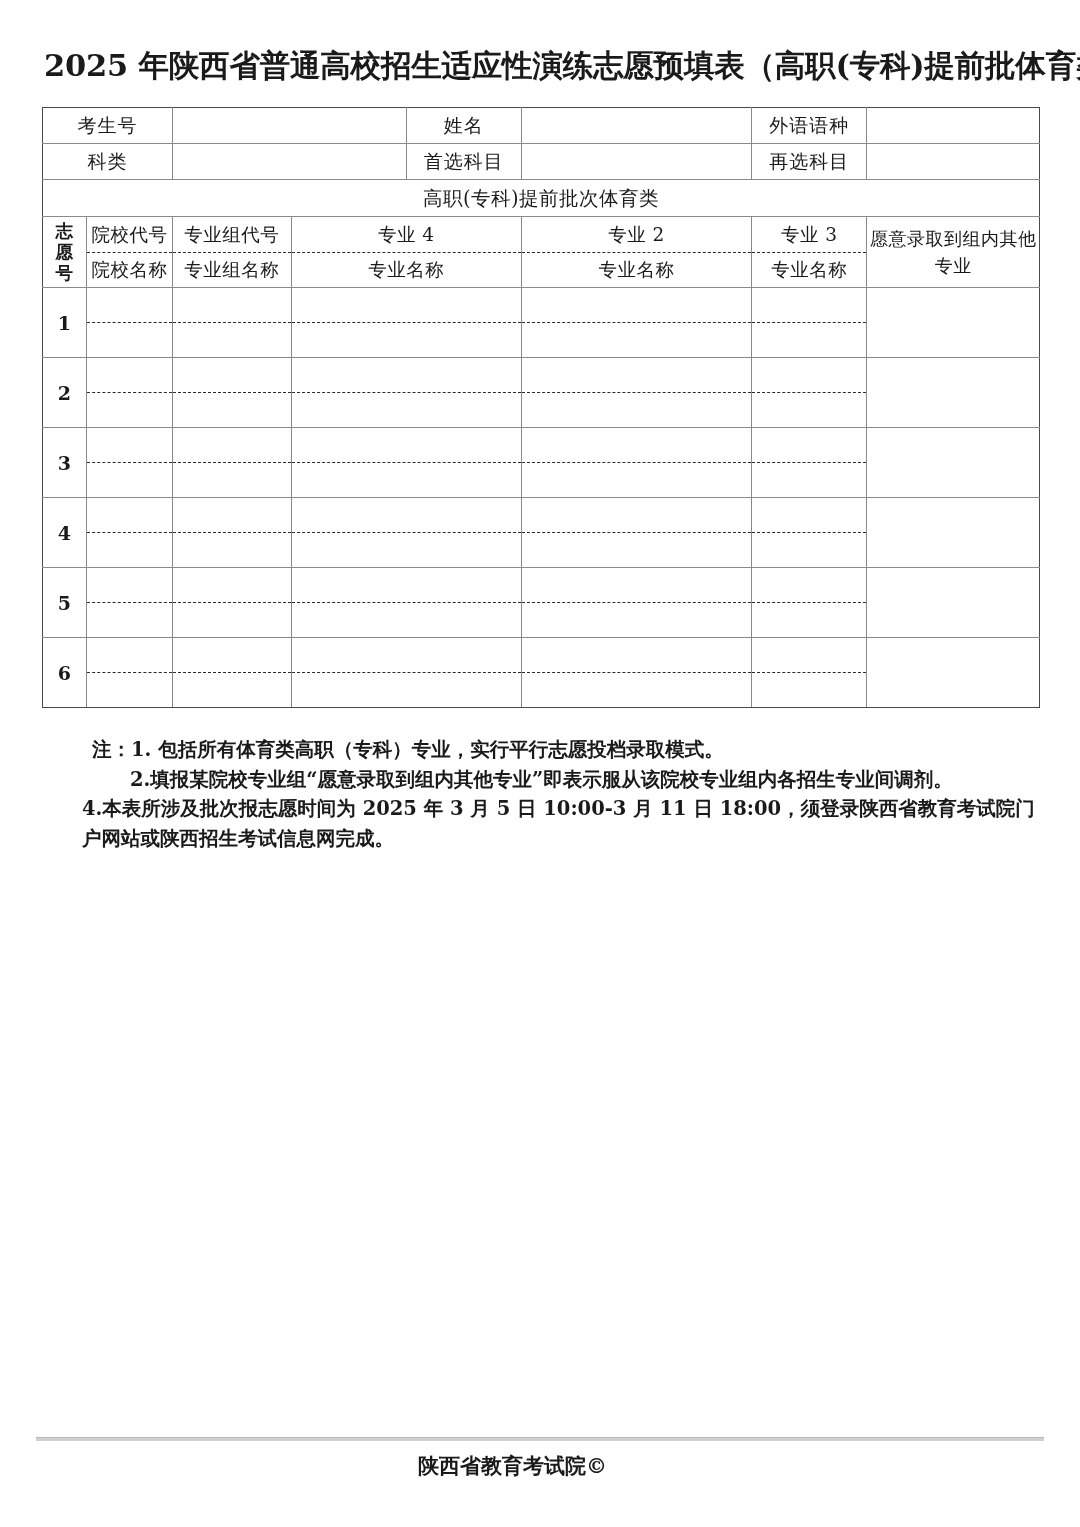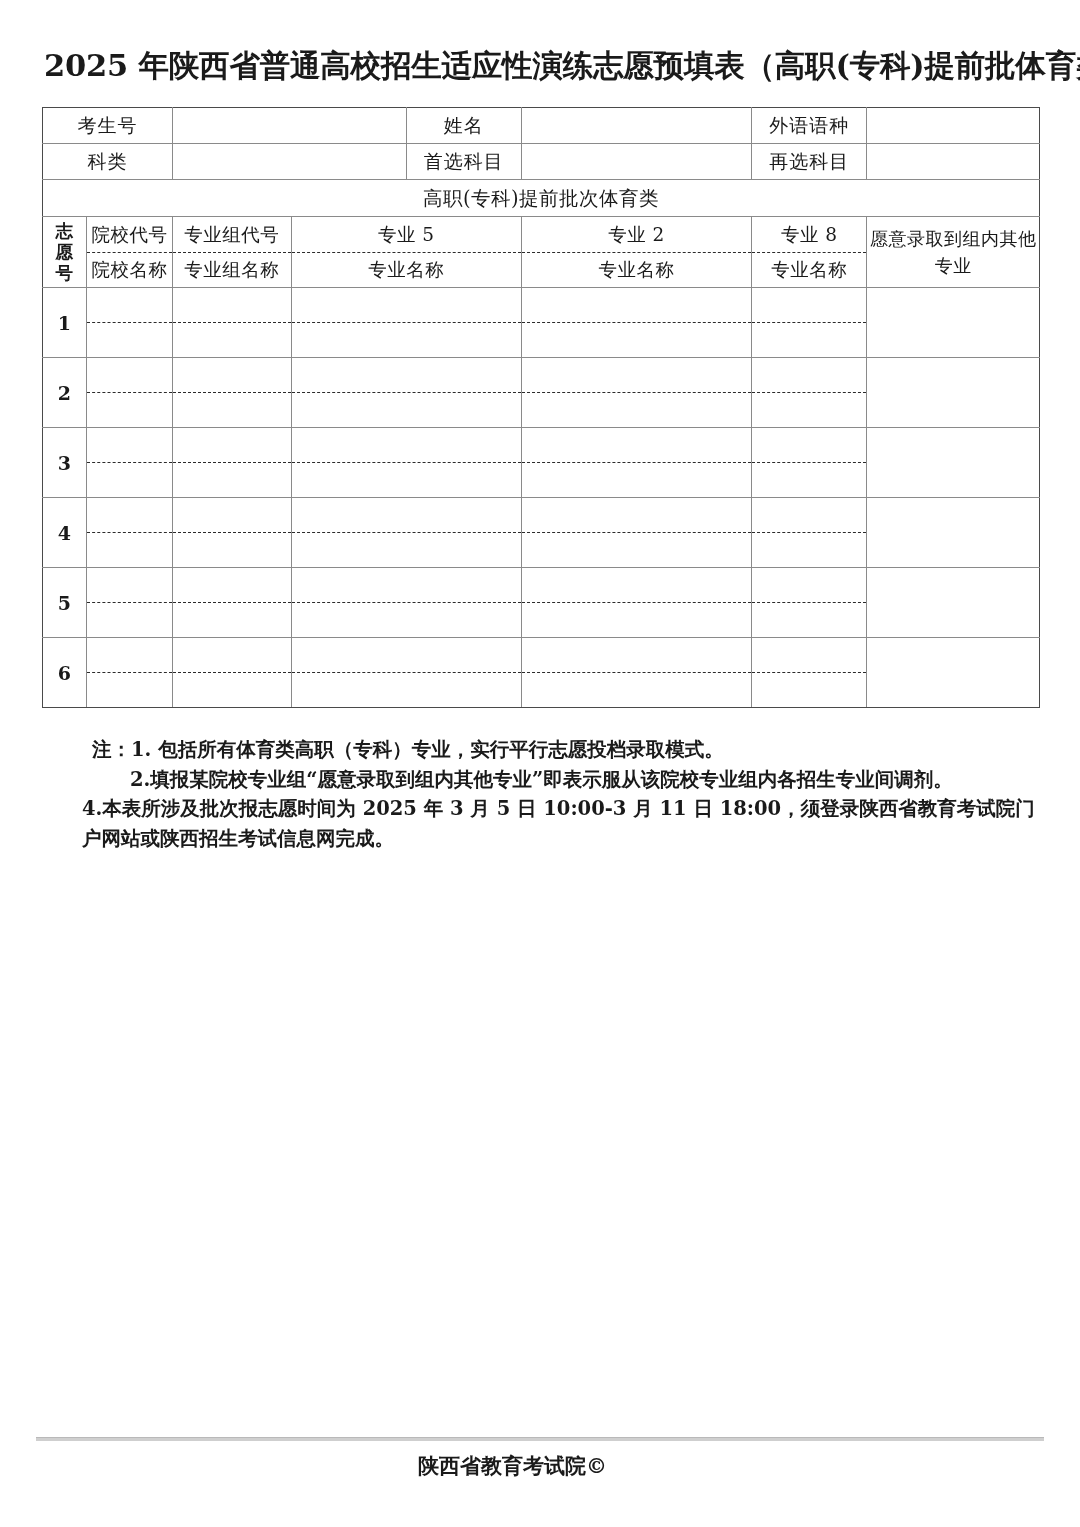--- a/index.html
+++ b/index.html
@@ -231,33 +231,33 @@
           </div>
         </td>
         <td class="colhead-cell">
           <div class="colhead-split">
             <div>专业组代号</div>
             <div>专业组名称</div>
           </div>
         </td>
         <td colspan="2" class="colhead-cell">
           <div class="colhead-split">
-            <div>专业 5</div>
+            <div>专业 4</div>
             <div>专业名称</div>
           </div>
         </td>
         <td colspan="2" class="colhead-cell">
           <div class="colhead-split">
             <div>专业 2</div>
             <div>专业名称</div>
           </div>
         </td>
         <td colspan="1" class="colhead-cell">
           <div class="colhead-split">
-            <div>专业 8</div>
+            <div>专业 3</div>
             <div>专业名称</div>
           </div>
         </td>
         <td class="lastcol-head outer-r">愿意录取到组内其他专业</td>
       </tr>
 
       <tr>
         <td class="num-cell outer-l">1</td>
         <td class="data-cell">
           <div class="data-split">

